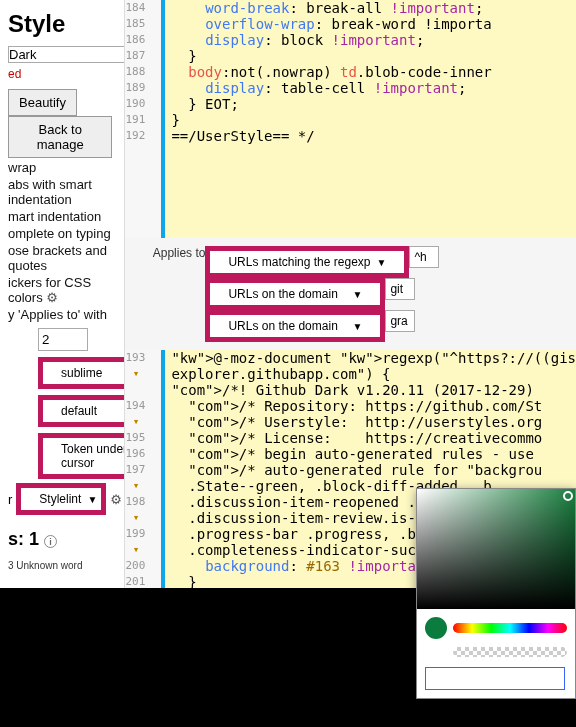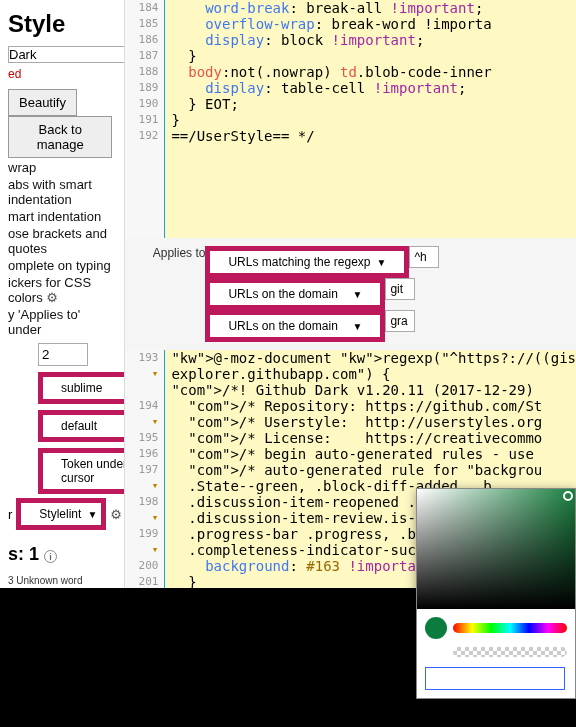--- a/index.html
+++ b/index.html
@@ -1,20 +1,20 @@
 <!DOCTYPE html>
 <html><head>
 <meta charset="utf-8">
 <style>
 * { box-sizing: border-box; margin: 0; padding: 0; }
 body { font-family: Arial, sans-serif; font-size: 13px; background: #000; width: 576px; height: 727px; overflow: hidden; position: relative; }
 .container { display: flex; width: 576px; height: 588px; background: #fef9c3; }
 .left-panel { width: 235px; padding: 10px 8px; background: #fff; overflow: hidden; }
 .right-panel { flex: 1; display: flex; flex-direction: column; border-left: 1px solid #ddd; }
-.gutter { width: 40px; background: #f7f7f7; text-align: right; color: #999; font-family: monospace; font-size: 11px; line-height: 16px; padding-right: 6px; border-right: 1px solid #0ea5e9; }
+.gutter { width: 40px; background: #f7f7f7; text-align: right; color: #999; font-family: monospace; font-size: 11px; line-height: 16px; padding-right: 22px; border-right: 4px solid #0ea5e9; }
 .code-area { display: flex; flex: 1; overflow: hidden; }
 .code-text { flex: 1; font-family: monospace; font-size: 14px; line-height: 16px; padding-left: 6px; white-space: pre; overflow: hidden; }
 .code-top { display: flex; height: 176px; }
 .applies { padding: 8px 10px; background: #f5f5f5; display: flex; flex-direction: column; gap: 6px; }
 .applies-row { display: flex; gap: 0; align-items: flex-start; }
 .applies-label { width: 70px; text-align: right; color: #333; font-size: 12px; }
 .sel { border: 5px solid #be185d; background: #fff; padding: 4px 18px; font-size: 12px; display: flex; align-items: center; gap: 6px; cursor: pointer; min-width: 180px; justify-content: space-between; }
 .chev { font-size: 10px; }
 .txtin { border: 1px solid #aaa; padding: 3px 4px; font-size: 12px; width: 30px; }
 h1 { font-size: 24px; font-weight: bold; margin-bottom: 8px; }
@@ -58,24 +58,24 @@
     </div>
     <div class="red">ed</div>
     <div>
       <button class="btn">Beautify</button>
       <button class="btn">Back to manage</button>
     </div>
     <div id="opts">
         <div class="opt">wrap</div>
         <div class="opt">abs with smart indentation</div>
         <div class="opt">mart indentation</div>
+        <div class="opt">omplete on typing</div>
         <div class="opt">ose brackets and quotes</div>
-        <div class="opt">omplete on typing</div>
         <div class="opt">ickers for CSS colors <span class="gear">⚙</span></div>
-        <div class="opt">y 'Applies to' under</div>
+        <div class="opt">y 'Applies to' with</div>
       </div>
     <div class="ind">
       <input class="small-in" value="2" style="">
     </div>
     <div class="ind" style="display:flex;align-items:center;gap:4px">
       <div class="sel">
           <span>sublime</span>
           <span class="chev">▼</span>
         </div>
       <span class="info">i</span>

